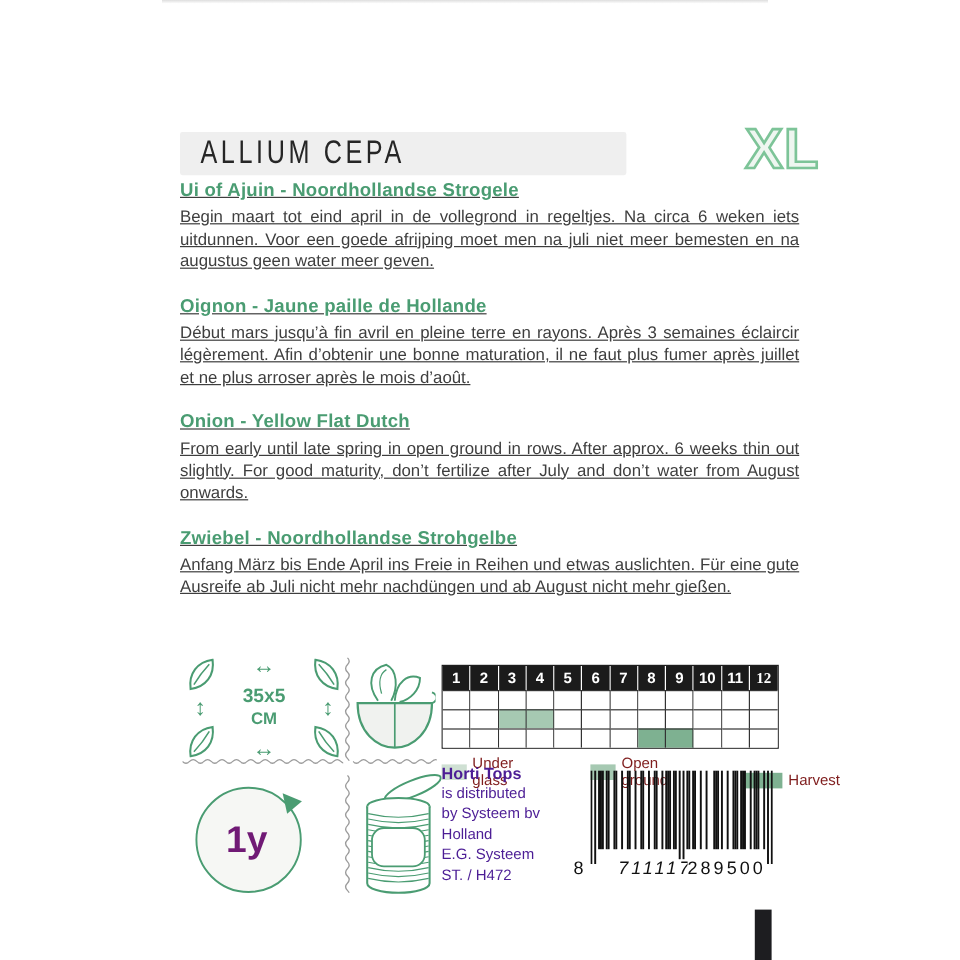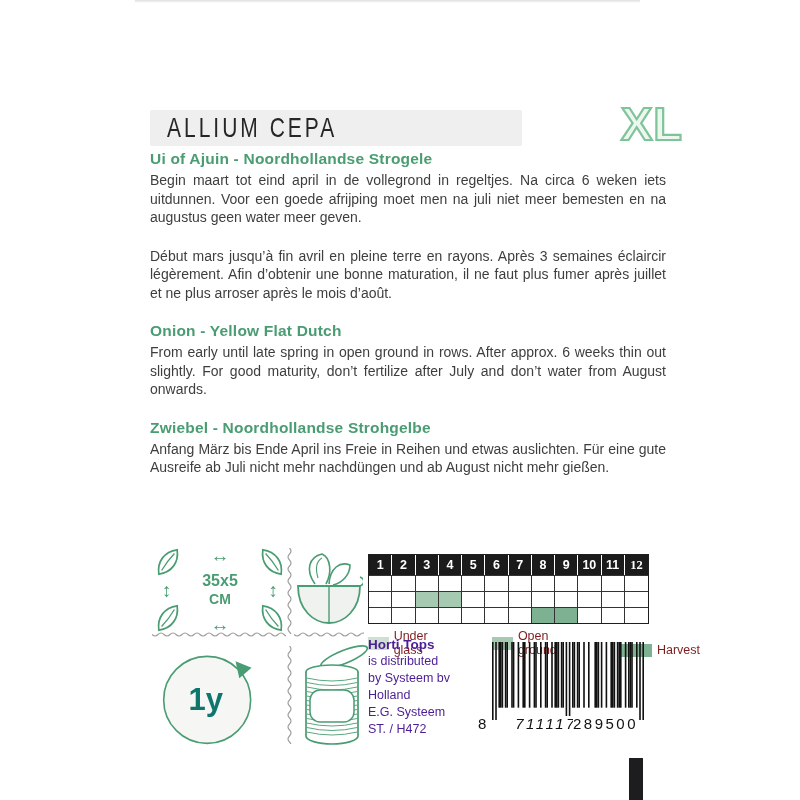--- a/index.html
+++ b/index.html
@@ -13,21 +13,21 @@
     background:linear-gradient(to bottom,#dedede,rgba(255,255,255,0));}
   
   .title-bar{left:150px;top:110px;width:372px;height:36px;background:#efefef;
     border-radius:2px;display:flex;align-items:center;padding-left:17px;box-sizing:border-box;}
   .title-text{font-size:21px;font-weight:500;color:#262626;letter-spacing:3px;
     transform:scaleY(1.3);transform-origin:left center;white-space:nowrap;}
   .xl-badge{left:581px;top:98px;font-size:47px;font-weight:800;line-height:52px;
     color:#eef6f0;-webkit-text-stroke:2.2px #7dc498;text-stroke:2.2px #7dc498;letter-spacing:1px;margin-left:40px;}
   
   .content{left:150px;top:150px;width:516px;}
-  .section{margin:0 0 20px 0;}
+  .section{margin:0 0 20px 0;text-decoration:underline;}
   .section h3{margin:0 0 3px 0;font-size:15.5px;font-weight:bold;color:#4a9c72;letter-spacing:.2px;}
   .section p{margin:0;font-size:14px;line-height:18.5px;color:#3e3e3e;text-align:justify;}
   
   .stamp{box-sizing:border-box;}
   .stamp-spacing{left:154px;top:548px;width:132px;height:84px;}
   .leaf{position:absolute;width:28px;height:28px;}
   .leaf.tl{left:0;top:0;transform:rotate(-8deg);}
   .leaf.tr{right:0;top:0;transform:scaleX(-1) rotate(-8deg);}
   .leaf.bl{left:0;bottom:0;transform:rotate(172deg);}
   .leaf.br{right:0;bottom:0;transform:scaleX(-1) rotate(172deg);}
@@ -36,21 +36,21 @@
   .arrow.h-bot{left:50%;bottom:-2px;transform:translateX(-50%);}
   .arrow.v-left{left:8px;top:50%;transform:translateY(-50%);}
   .arrow.v-right{right:8px;top:50%;transform:translateY(-50%);}
   .spacing-label{position:absolute;left:50%;top:50%;transform:translate(-50%,-50%);
     text-align:center;color:#4a9c72;font-weight:bold;}
   .spacing-label .dim{font-size:16px;line-height:16px;}
   .spacing-label .unit{font-size:14px;line-height:15px;}
   .stamp-bowl{left:295px;top:548px;width:68px;height:82px;}
   .stamp-1y{left:156px;top:646px;width:108px;height:104px;}
   .oney-label{position:absolute;left:46%;top:52%;transform:translate(-50%,-50%);
-    color:#0f766e;font-weight:bold;font-size:31px;}
+    color:#701a75;font-weight:bold;font-size:31px;}
   .stamp-can{left:294px;top:644px;width:76px;height:106px;}
   
   .calendar{left:368px;top:554px;width:281px;}
   .cal-grid{display:grid;grid-template-columns:repeat(12,1fr);border:1px solid #1e1e1e;}
   .cal-head{background:#1b1b1b;color:#fff;font-weight:bold;font-size:12.5px;
     text-align:center;padding:3px 0 2px;border-right:1.5px solid #fff;}
   .cal-head:nth-child(12){border-right:none;font-family:Liberation Serif, serif;}
   .cal-cell{height:15px;border-right:1px solid #333;border-top:1px solid #333;background:#fff;}
   .cal-cell:nth-of-type(12n){border-right:none;}
   .cal-legend{display:flex;align-items:flex-end;margin-top:5px;font-size:12.5px;color:#7f1d1d;gap:43px;}
@@ -78,20 +78,21 @@
   <span class="title-text">ALLIUM CEPA</span>
 </div>
 <div class="abs xl-badge">XL</div>
 
 <div class="abs content">
   <div class="section">
     <h3>Ui of Ajuin - Noordhollandse Strogele</h3>
     <p>Begin maart tot eind april in de vollegrond in regeltjes. Na circa 6 weken iets uitdunnen. Voor een goede afrijping moet men na juli niet meer bemesten en na augustus geen water meer geven.</p>
   </div>
   <div class="section">
+    <h3>Oignon - Jaune paille de Hollande</h3>
     <p>Début mars jusqu’à fin avril en pleine terre en rayons. Après 3 semaines éclaircir légèrement. Afin d’obtenir une bonne maturation, il ne faut plus fumer après juillet et ne plus arroser après le mois d’août.</p>
   </div>
   <div class="section">
     <h3>Onion - Yellow Flat Dutch</h3>
     <p>From early until late spring in open ground in rows. After approx. 6 weeks thin out slightly. For good maturity, don’t fertilize after July and don’t water from August onwards.</p>
   </div>
   <div class="section">
     <h3>Zwiebel - Noordhollandse Strohgelbe</h3>
     <p>Anfang März bis Ende April ins Freie in Reihen und etwas auslichten. Für eine gute Ausreife ab Juli nicht mehr nachdüngen und ab August nicht mehr gießen.</p>
   </div>

